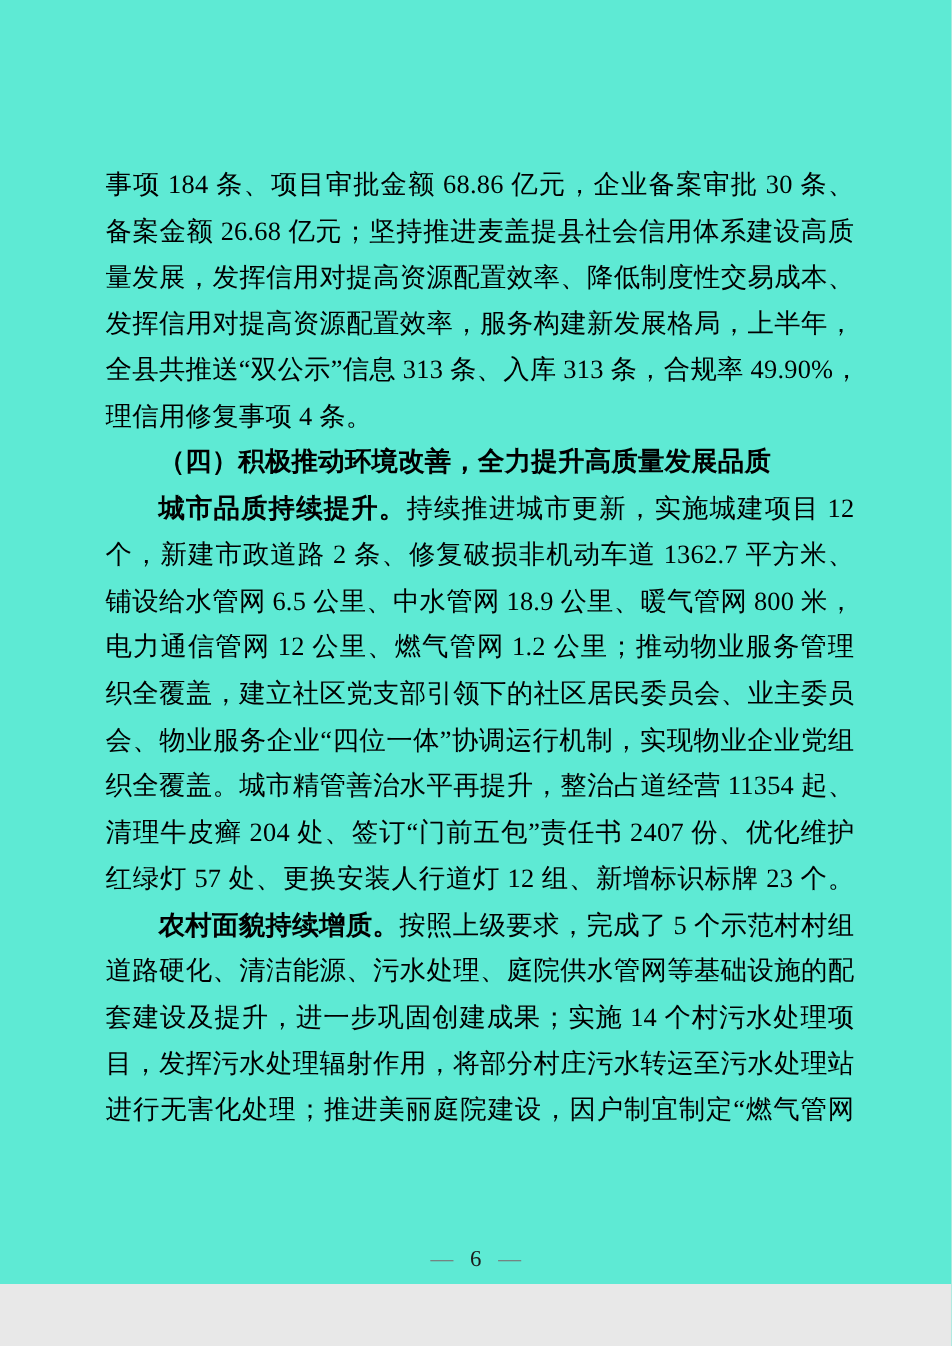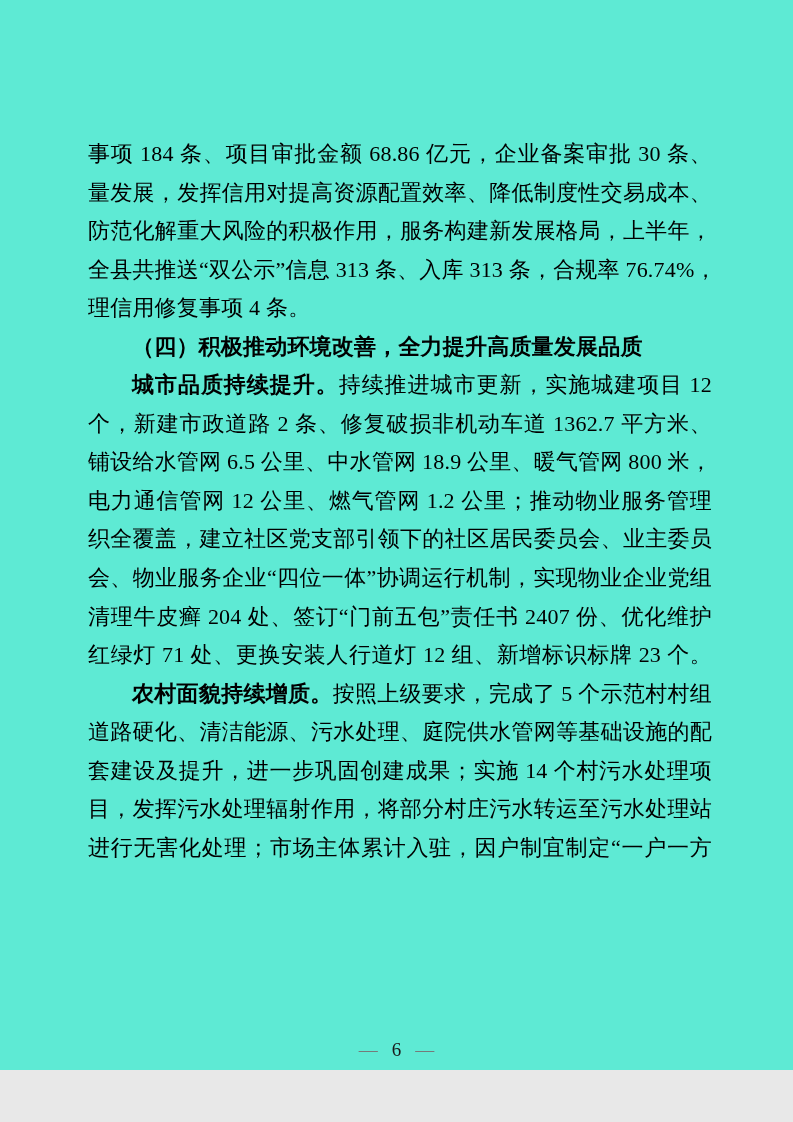--- a/index.html
+++ b/index.html
@@ -41,40 +41,42 @@
   .footer .dash{color:#777;letter-spacing:0;}
   .footer .num{color:#1a1a1a;margin:0 14px;}
 </style>
 </head>
 <body>
 
 <div class="page">
   <div class="text-block">
 
     <div class="line"><span>事项 184 条、项目审批金额 68.86 亿元，企业备案审批 30 条、</span></div>
+    <div class="line"><span>备案金额 26.68 亿元；坚持推进麦盖提县社会信用体系建设高质</span></div>
     <div class="line"><span>量发展，发挥信用对提高资源配置效率、降低制度性交易成本、</span></div>
-    <div class="line"><span>防范化解重大风险的积极作用，服务构建新发展格局，上半年，</span></div>
-    <div class="line"><span>全县共推送“双公示”信息 313 条、入库 313 条，合规率 76.74%，</span></div>
+    <div class="line"><span>发挥信用对提高资源配置效率，服务构建新发展格局，上半年，</span></div>
+    <div class="line"><span>全县共推送“双公示”信息 313 条、入库 313 条，合规率 49.90%，</span></div>
     <div class="line end"><span>理信用修复事项 4 条。</span></div>
 
     <div class="line end ind"><span class="b">（四）积极推动环境改善，全力提升高质量发展品质</span></div>
 
     <div class="line ind"><span class="b">城市品质持续提升。</span><span>持续推进城市更新，实施城建项目 12</span></div>
     <div class="line"><span>个，新建市政道路 2 条、修复破损非机动车道 1362.7 平方米、</span></div>
     <div class="line"><span>铺设给水管网 6.5 公里、中水管网 18.9 公里、暖气管网 800 米，</span></div>
     <div class="line"><span>电力通信管网 12 公里、燃气管网 1.2 公里；推动物业服务管理</span></div>
     <div class="line"><span>织全覆盖，建立社区党支部引领下的社区居民委员会、业主委员</span></div>
     <div class="line"><span>会、物业服务企业“四位一体”协调运行机制，实现物业企业党组</span></div>
+    <div class="line"><span>织全覆盖。城市精管善治水平再提升，整治占道经营 11354 起、</span></div>
     <div class="line"><span>清理牛皮癣 204 处、签订“门前五包”责任书 2407 份、优化维护</span></div>
-    <div class="line"><span>红绿灯 71 处、更换安装人行道灯 12 组、新增标识标牌 23 个。</span></div>
+    <div class="line"><span>红绿灯 57 处、更换安装人行道灯 12 组、新增标识标牌 23 个。</span></div>
 
     <div class="line ind"><span class="b">农村面貌持续增质。</span><span>按照上级要求，完成了 5 个示范村村组</span></div>
     <div class="line"><span>道路硬化、清洁能源、污水处理、庭院供水管网等基础设施的配</span></div>
     <div class="line"><span>套建设及提升，进一步巩固创建成果；实施 14 个村污水处理项</span></div>
     <div class="line"><span>目，发挥污水处理辐射作用，将部分村庄污水转运至污水处理站</span></div>
-    <div class="line"><span>进行无害化处理；市场主体累计入驻，因户制宜制定“一户一方</span></div>
+    <div class="line"><span>进行无害化处理；推进美丽庭院建设，因户制宜制定“燃气管网</span></div>
 
   </div>
 
   <div class="footer">
     <span class="dash">—</span><span class="num">6</span><span class="dash">—</span>
   </div>
 </div>
 
 </body></html>

